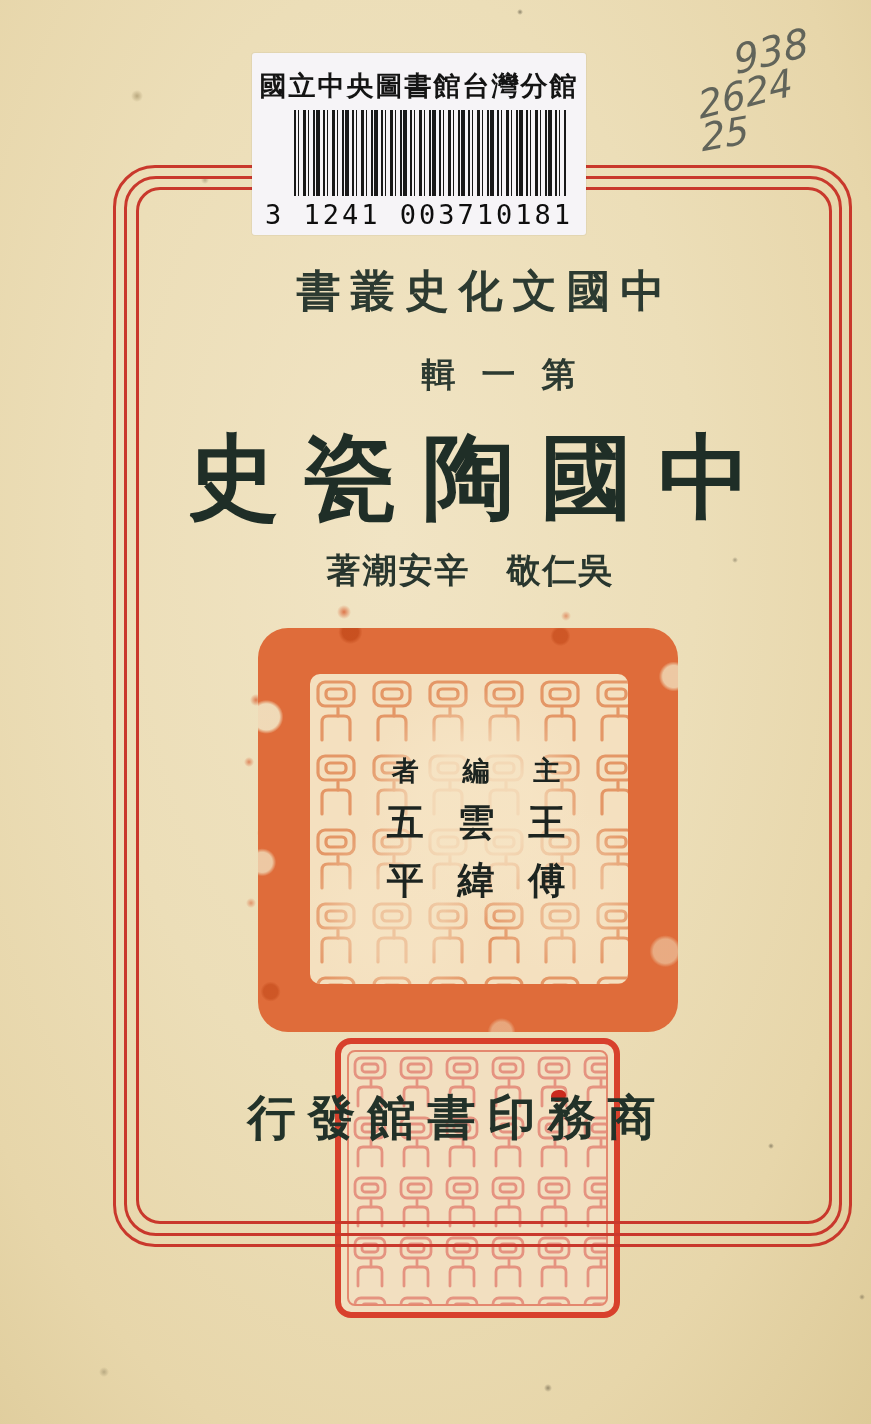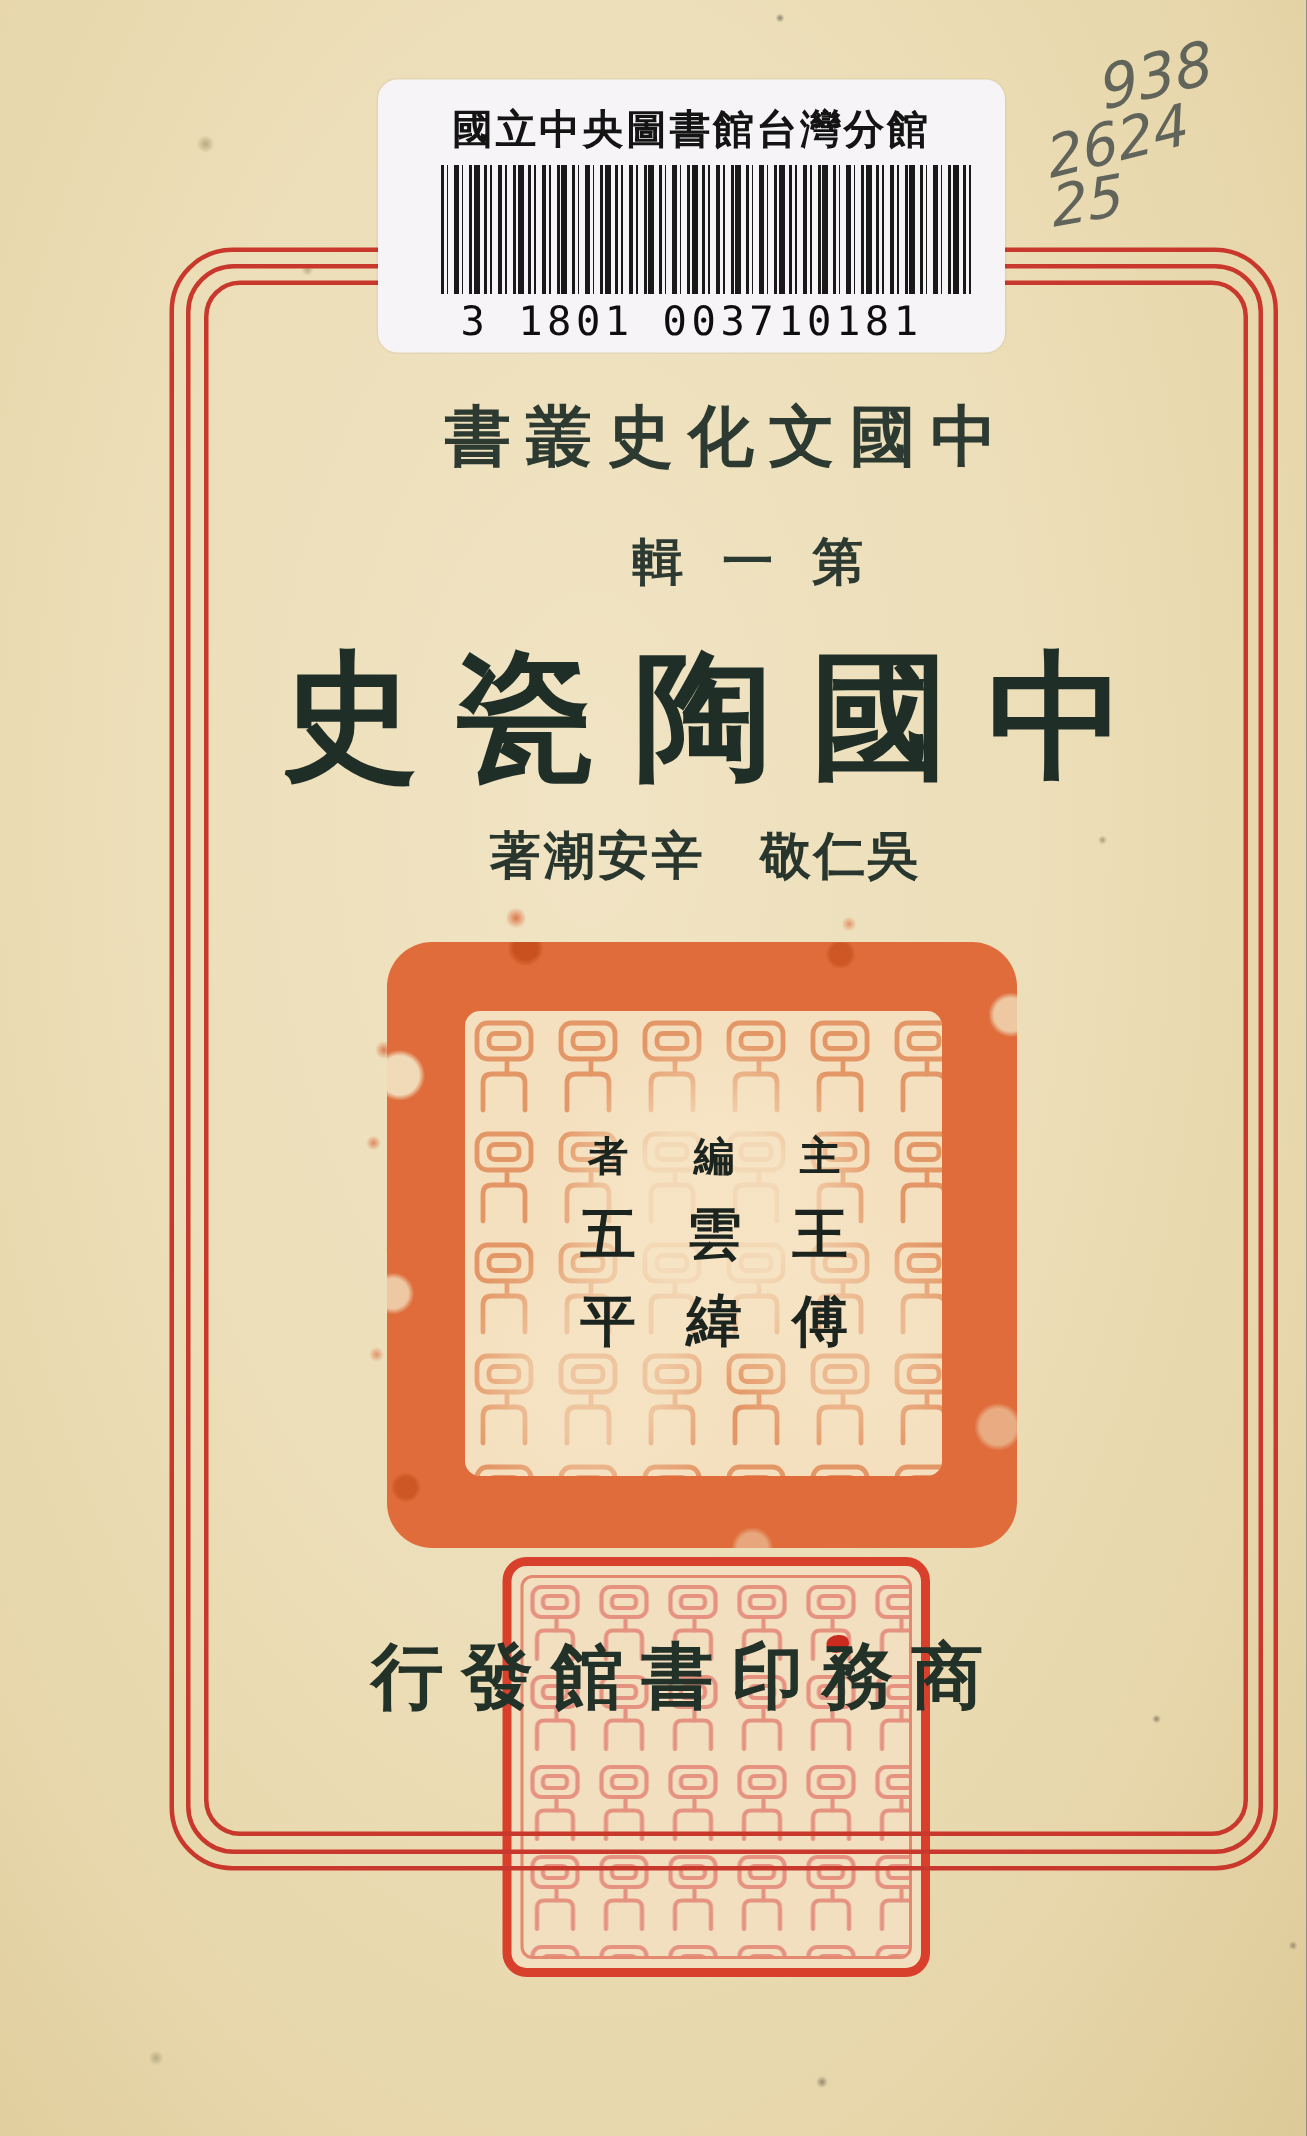--- a/index.html
+++ b/index.html
@@ -93,22 +93,22 @@
   .editors{
     position:absolute; left:370px; top:748px; width:212px;
     display:grid; grid-template-columns:1fr 1fr 1fr; grid-template-rows:46px 58px 58px;
     justify-items:center; align-items:center; color:#1c2420; font-weight:700;
   }
   .editors .c-head{font-size:27px;}
   .editors .c-name{font-size:37px;}
 
   
   .label{
-    position:absolute; left:252px; top:53px; width:418px; height:182px;
-    background:#f6f4f7; border-radius:13px; box-shadow:0 0 0 1px rgba(0,0,0,.04);
+    position:absolute; left:252px; top:53px; width:334px; height:182px;
+    background:#f6f4f7; border-radius:3px; box-shadow:0 0 0 1px rgba(0,0,0,.04);
   }
   .label-name{
     margin-top:15px; text-align:center; font-family:"Liberation Sans", sans-serif;
     font-size:27px; font-weight:700; letter-spacing:2px; color:#141414; white-space:nowrap;
   }
   .label-bars{
     margin:6px 20px 0 42px; height:86px;
     background:repeating-linear-gradient(90deg,
       #191919 0 2px,  transparent 2px 4px,
       #191919 4px 5px, transparent 5px 9px,
@@ -191,21 +191,21 @@
     <span class="c-name">雲</span>
     <span class="c-name">王</span>
     <span class="c-name">平</span>
     <span class="c-name">緯</span>
     <span class="c-name">傅</span>
   </div>
 
   <div class="label">
     <div class="label-name">國立中央圖書館台灣分館</div>
     <div class="label-bars"></div>
-    <div class="label-number">3 1801 003710181</div>
+    <div class="label-number">3 1241 003710181</div>
   </div>
 
   <div class="handwriting">
     <div class="hw hw-1">938</div>
     <div class="hw hw-2">2624</div>
     <div class="hw hw-3">25</div>
   </div>
 
 </div>
 

